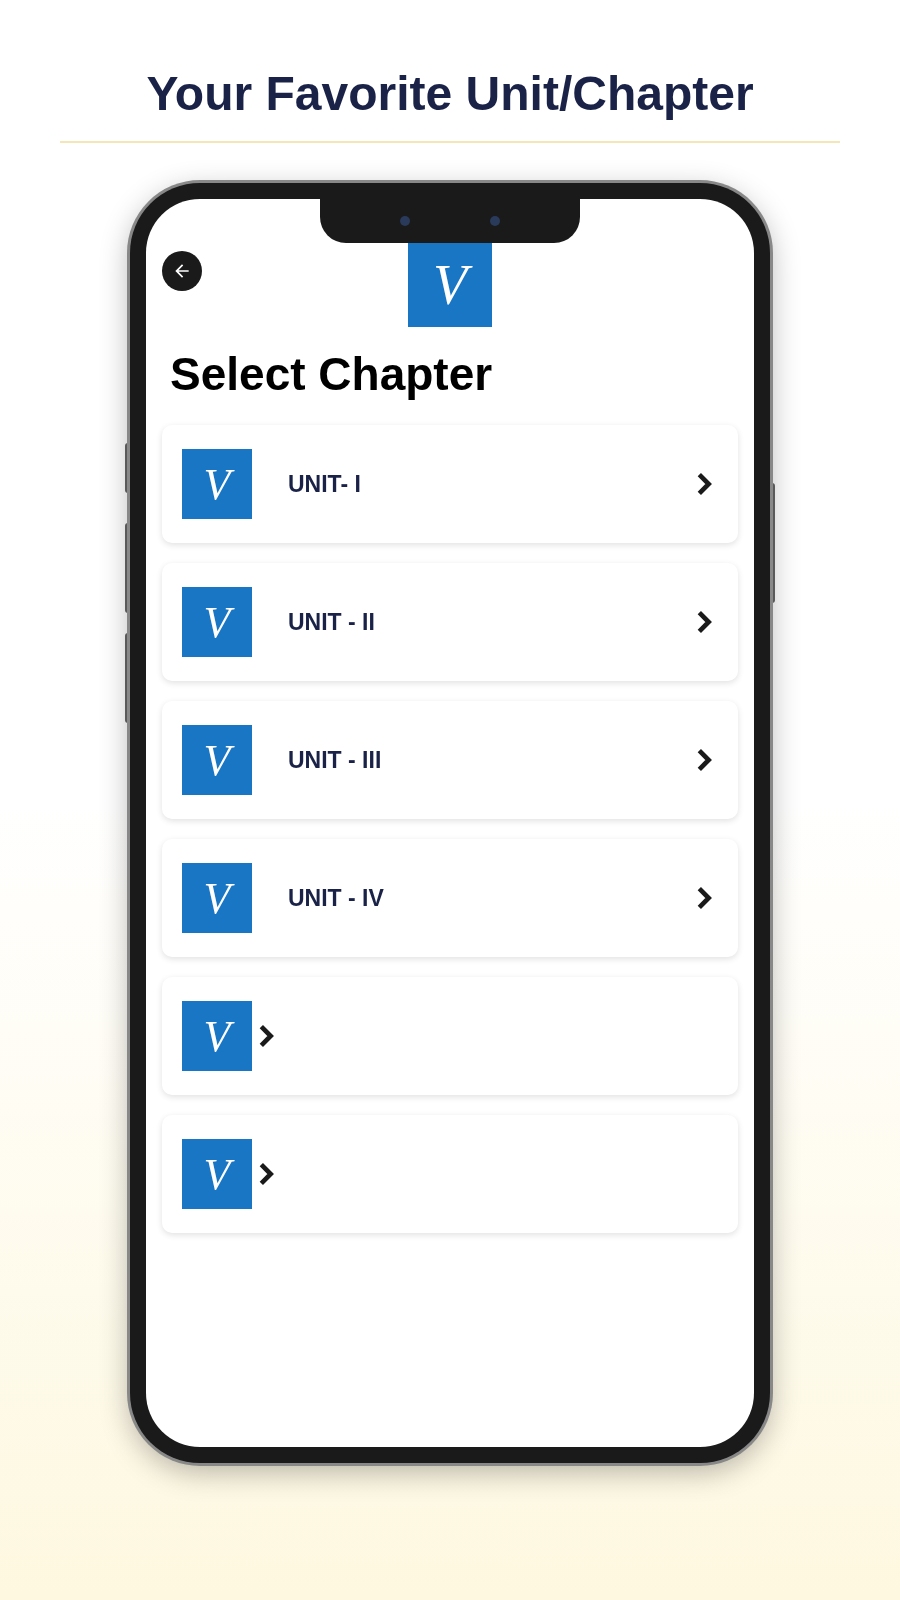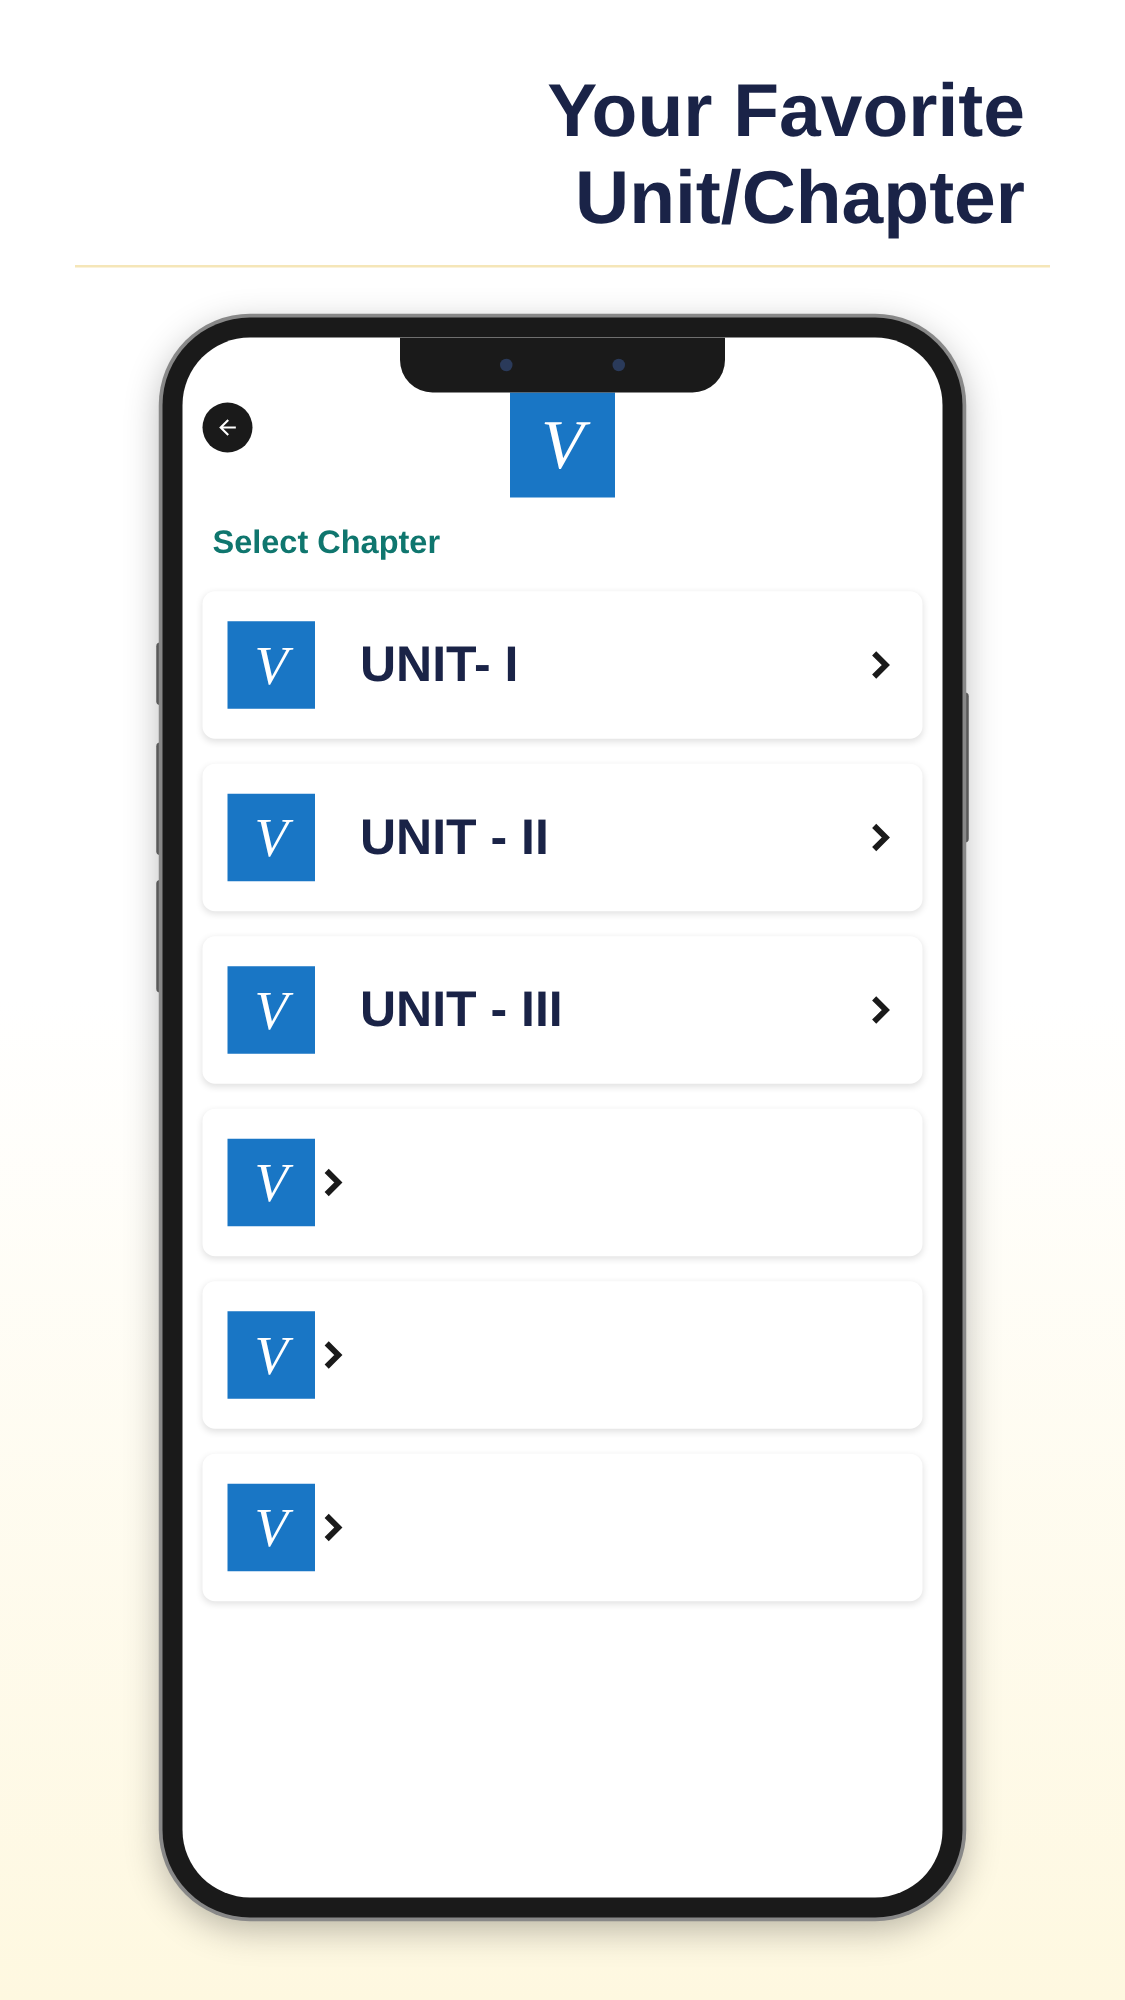--- a/index.html
+++ b/index.html
@@ -8,27 +8,27 @@
       box-sizing: border-box;
     }
     body {
       font-family: -apple-system, BlinkMacSystemFont, 'Segoe UI', Arial, sans-serif;
       width: 900px;
       height: 1600px;
       background: linear-gradient(to bottom, #ffffff 0%, #ffffff 50%, #fef8e0 100%);
       position: relative;
     }
     .page-title {
-      text-align: right;
-      font-size: 60px;
+      text-align: center;
+      font-size: 48px;
       font-weight: 700;
       color: #1a2347;
       padding: 50px 20px 20px;
       border-bottom: 2px solid #f5e6b8;
-      margin: 4px 60px;
+      margin: 16px 60px;
     }
     .phone-container {
       position: relative;
       width: 640px;
       height: 1280px;
       margin: 40px auto 0;
     }
     .phone-frame {
       position: absolute;
       inset: 0;
@@ -139,23 +139,23 @@
       display: flex;
       align-items: center;
       justify-content: center;
       color: #ffffff;
       font-size: 56px;
       font-weight: 400;
       font-family: Georgia, serif;
       font-style: italic;
     }
     .section-heading {
-      font-size: 26px;
+      font-size: 46px;
       font-weight: 700;
-      color: #0f766e;
+      color: #000000;
       padding: 20px 24px 24px;
     }
     .chapter-list {
       padding: 0 16px;
     }
     .chapter-item {
       background: #ffffff;
       border-radius: 10px;
       box-shadow: 0 2px 6px rgba(0,0,0,0.12);
       display: flex;
@@ -173,21 +173,21 @@
       justify-content: center;
       color: #ffffff;
       font-size: 44px;
       font-weight: 400;
       font-family: Georgia, serif;
       font-style: italic;
       flex-shrink: 0;
     }
     .chapter-label {
       flex: 1;
-      font-size: 40px;
+      font-size: 23px;
       font-weight: 700;
       color: #1a2347;
       padding-left: 36px;
     }
     .chevron {
       width: 28px;
       height: 28px;
       fill: none;
       stroke: #1a1a1a;
       stroke-width: 4;
@@ -241,20 +241,21 @@
           <div class="chapter-item">
             <div class="chapter-icon">V</div>
             <div class="chapter-label">UNIT - III</div>
             <svg class="chevron" viewBox="0 0 24 24">
                 <polyline points="8,4 16,12 8,20"></polyline>
               </svg>
           </div>
 
           <div class="chapter-item">
             <div class="chapter-icon">V</div>
+            <div class="chapter-label">UNIT - IV</div>
             <svg class="chevron" viewBox="0 0 24 24">
                 <polyline points="8,4 16,12 8,20"></polyline>
               </svg>
           </div>
 
           <div class="chapter-item">
             <div class="chapter-icon">V</div>
             <svg class="chevron" viewBox="0 0 24 24">
                 <polyline points="8,4 16,12 8,20"></polyline>
               </svg>

